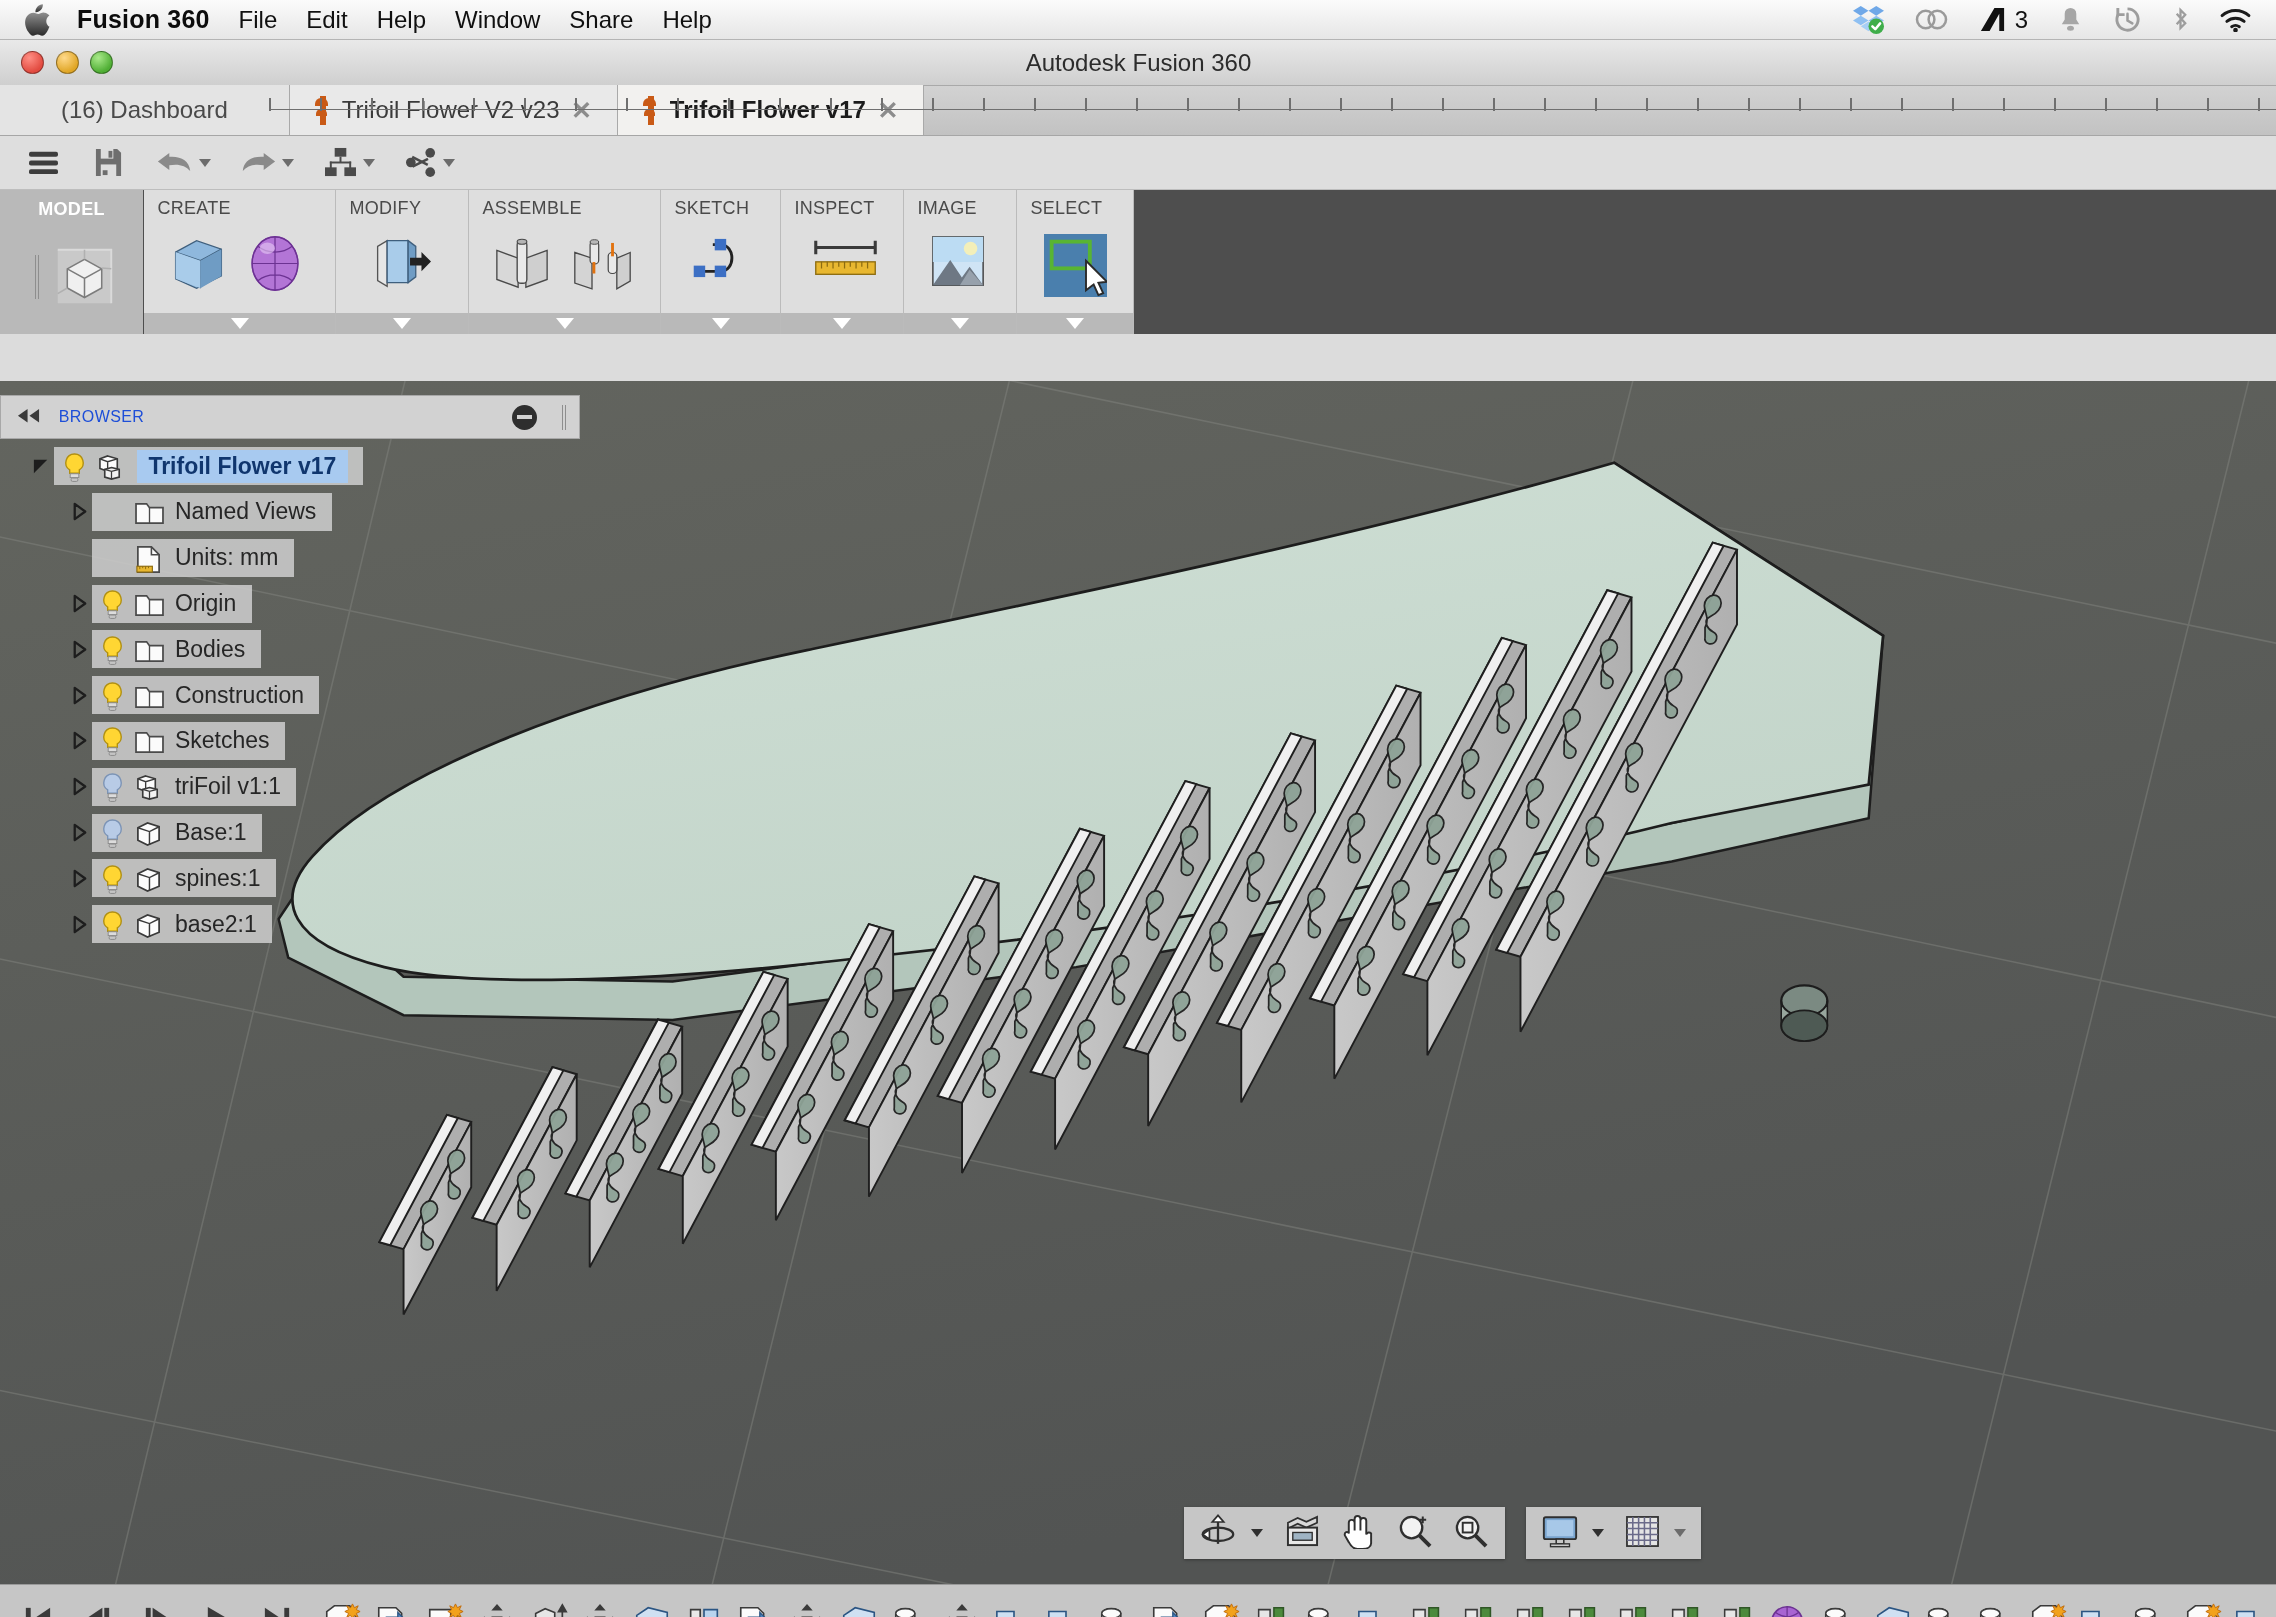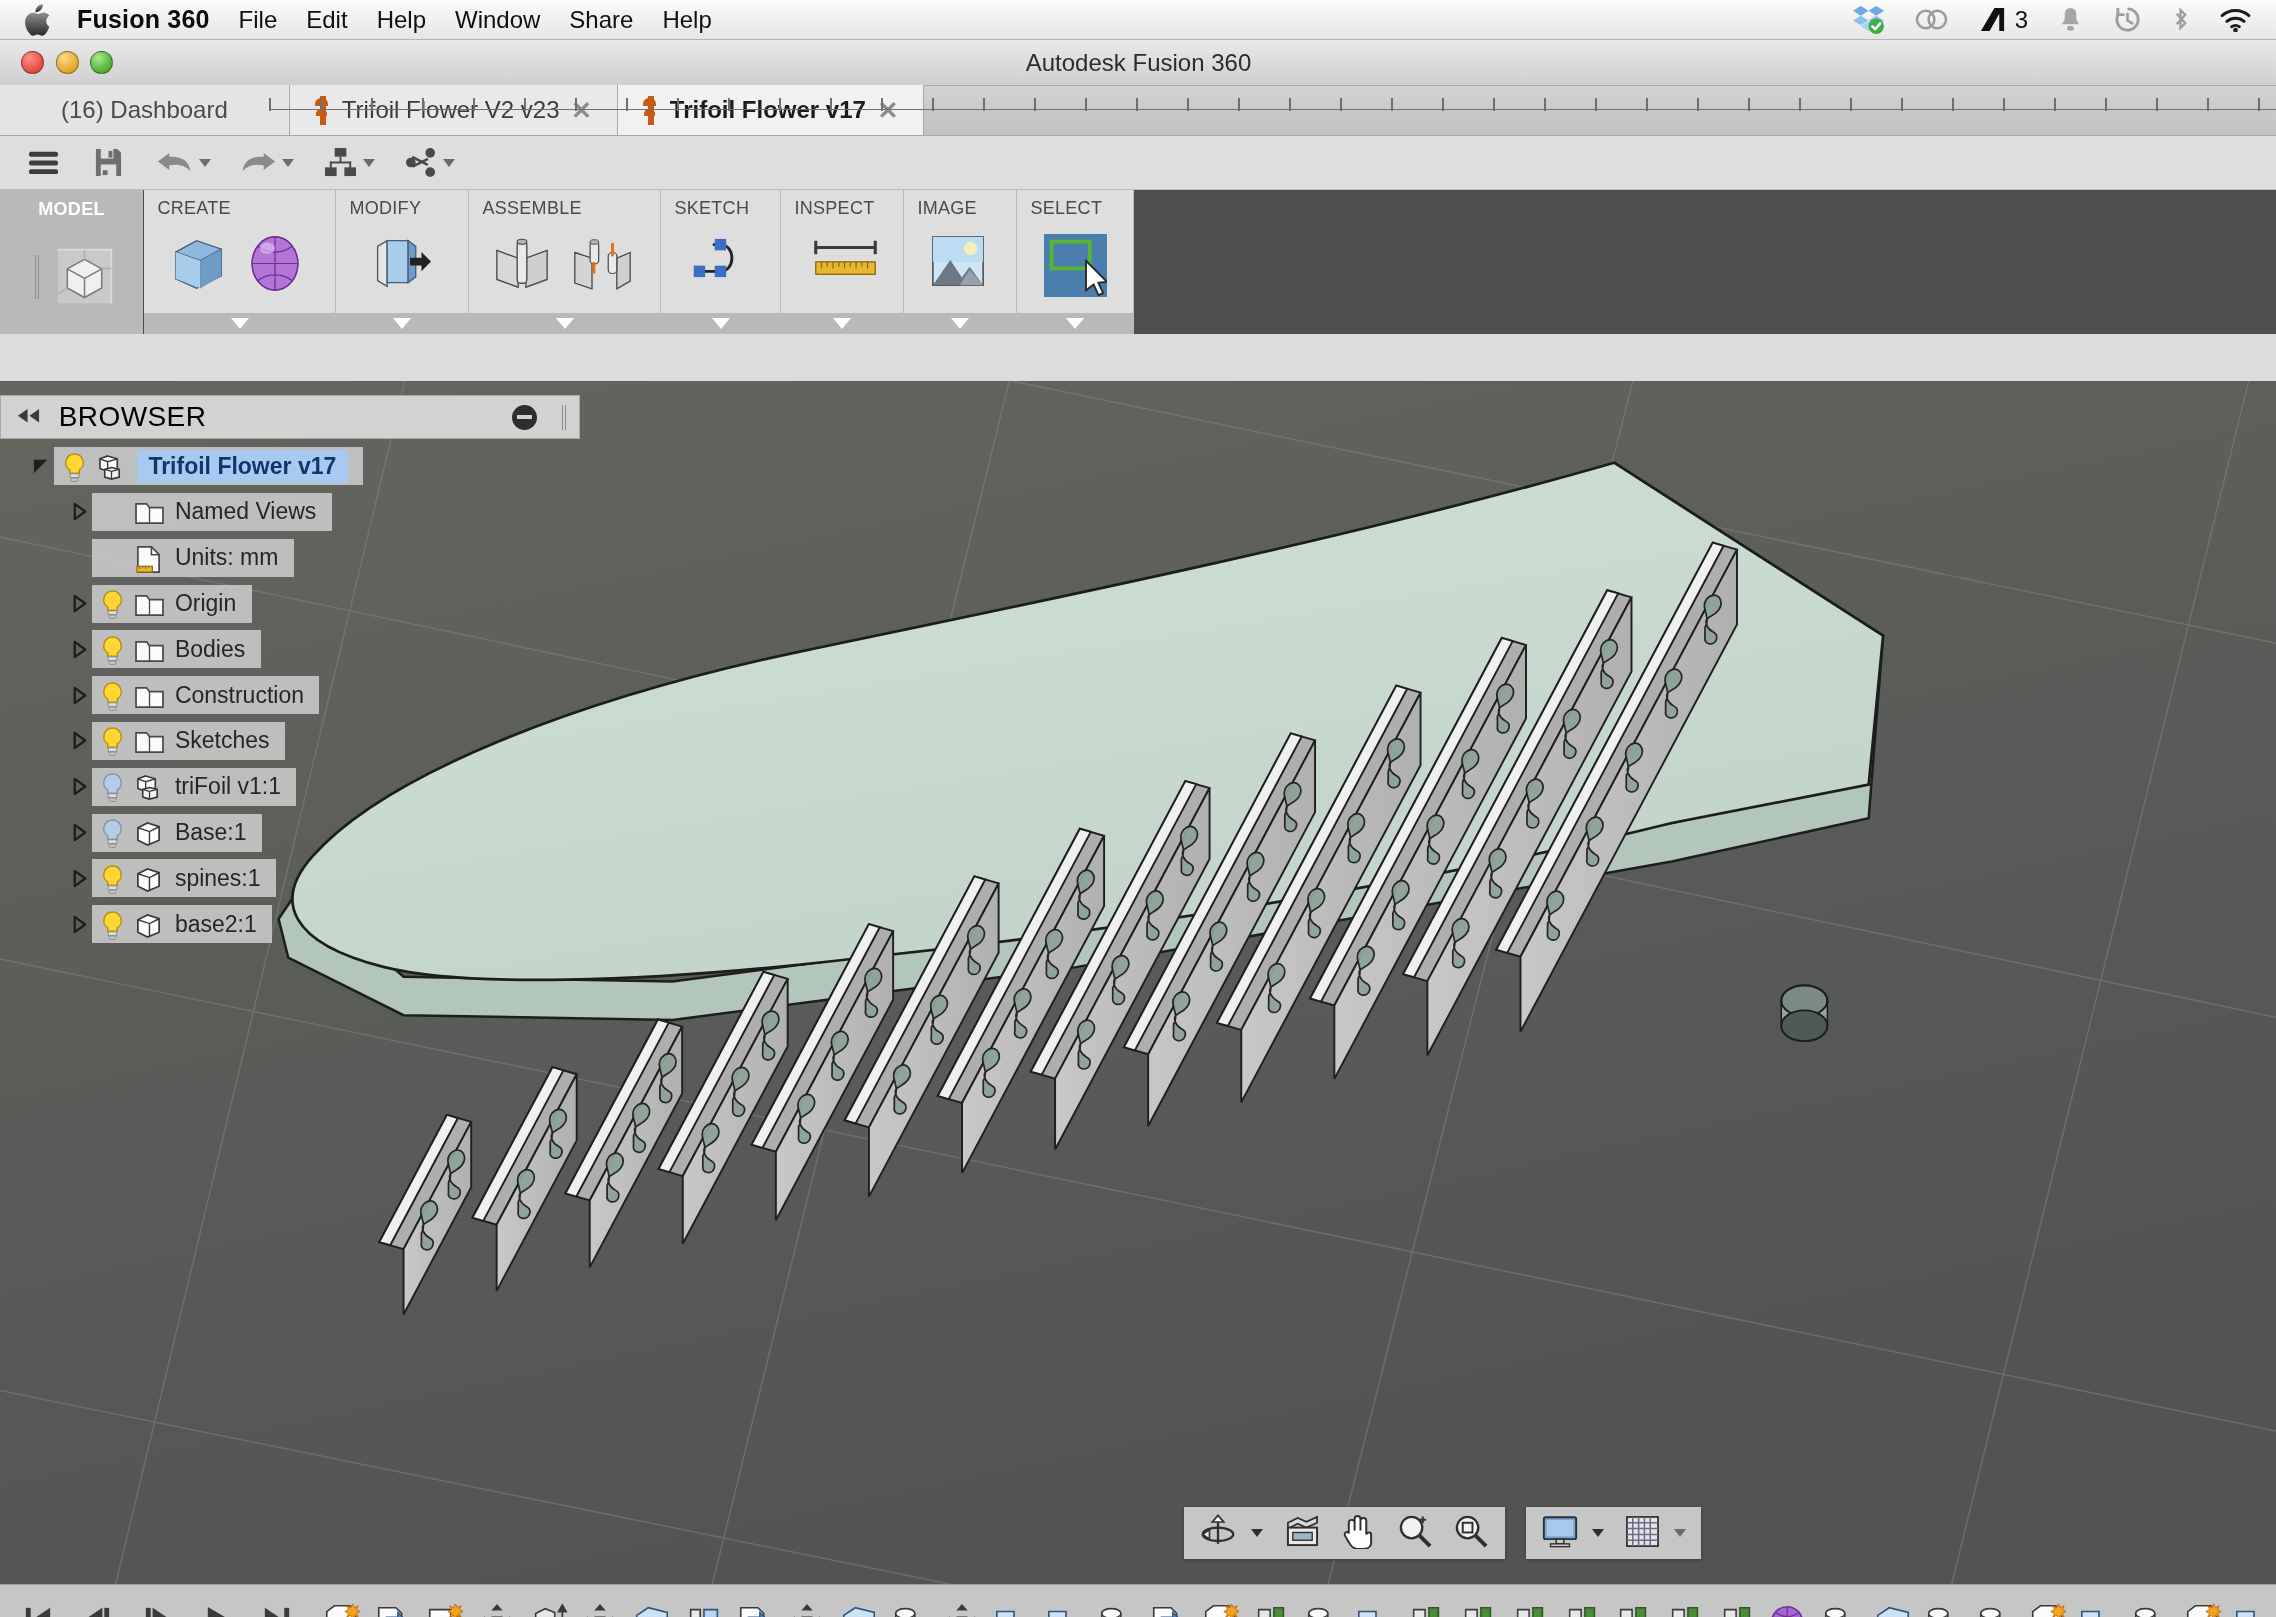--- a/index.html
+++ b/index.html
@@ -92,21 +92,21 @@
     overflow:hidden;
   }
 
   
   .browser{ position:absolute; left:0; top:355px; width:586px; z-index:20; }
   .browser-head{
     height:44px; background:#d2d2d2; border:1px solid #a8a8a8;
     display:flex; align-items:center; gap:15.4px; padding:0 13.4px;
     width:580px;
   }
-  .bh-title{ font-size:28px; color:#000000; letter-spacing:0.4px; }
+  .bh-title{ font-size:16px; color:#1d4ed8; letter-spacing:0.4px; }
   .minus-circ{ width:25px;height:25px;border-radius:50%;background:#2e2e2e;position:relative;margin-left:auto;}
   .minus-circ::after{ content:""; position:absolute; left:4.8px; top:10.6px; width:15.4px; height:3.8px; background:#d2d2d2;}
   .grip{ width:3.8px; height:25px; border-left:1.9px solid #8e8e8e; border-right:1.9px solid #8e8e8e; margin-left:9.6px;}
   .tree{ margin-top:5.8px; }
   .trow{ display:flex; align-items:center; height:42px; margin-bottom:3.8px; }
   .twist{ width:25px; flex:0 0 auto; display:flex; justify-content:center; }
   .twist svg{ display:block; }
   .tcontent{ display:flex; align-items:center; gap:9.6px; background:rgba(207,207,207,.85);
              height:38px; padding:0 15.4px 0 7.7px; }
   .tlabel{ font-size:23px; color:#262626; white-space:nowrap; }

